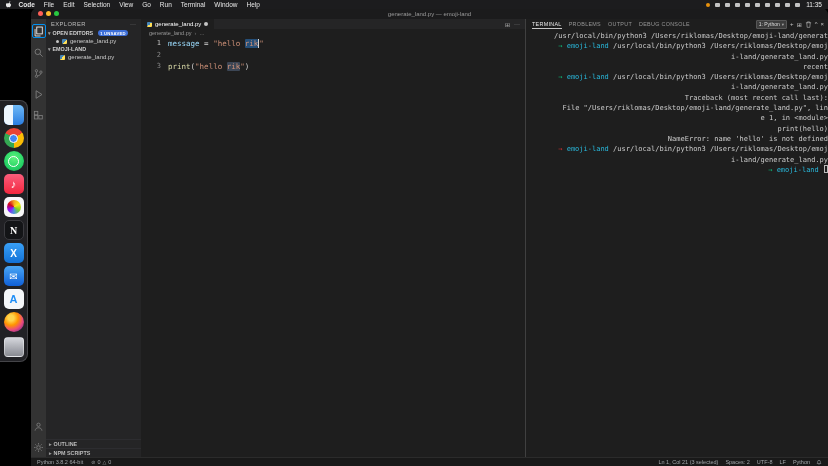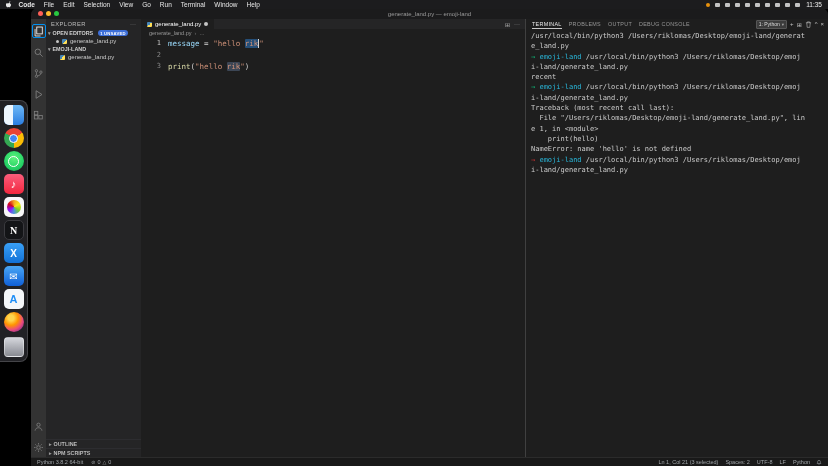--- a/index.html
+++ b/index.html
@@ -112,21 +112,21 @@
   .panel-header{height:10px;display:flex;align-items:center;padding:0 4px 0 6px;flex-shrink:0;}
   .panel-tabs{display:flex;align-items:center;gap:7px;height:100%;}
   .p-tab{font-size:5.4px;letter-spacing:.3px;color:#969696;height:100%;display:flex;align-items:center;white-space:nowrap;}
   .p-tab.active{color:#e7e7e7;box-shadow:inset 0 -1px 0 #c8c8c8;}
   .panel-controls{margin-left:auto;display:flex;align-items:center;gap:3px;}
   .shell-select{display:flex;align-items:center;gap:2px;background:#3c3c3c;border:1px solid #565656;border-radius:1px;
                 font-size:5px;color:#dddddd;padding:0 2px;height:7px;white-space:nowrap;}
   .shell-select .dd{font-size:4.5px;color:#aaaaaa;}
   .pc-icon{color:#c5c5c5;font-size:6px;display:flex;align-items:center;}
   .terminal{flex:1;overflow:hidden;padding:2px 0 0 5px;font-family:"DejaVu Sans Mono",monospace;
-            font-size:7px;line-height:10.3px;color:#cccccc;}
+            font-size:7px;line-height:10.3px;color:#cccccc;text-align:right;}
   .term-line{white-space:pre;height:10.3px;}
   .t-fg{color:#cccccc;} .t-green{color:#0dbc79;} .t-red{color:#cd3131;} .t-cyan{color:#29b8db;}
   .term-caret{display:inline-block;width:4px;height:8px;border:1px solid #bcbcbc;box-sizing:border-box;
               vertical-align:-1px;margin-left:1px;}
 
   
   .statusbar{height:8px;background:#191919;border-top:1px solid #2b2b2b;display:flex;align-items:center;
              padding:0 6px;flex-shrink:0;font-size:5.5px;color:#9fa4a8;}
   .sb-left{display:flex;align-items:center;gap:8px;}
   .sb-right{margin-left:auto;display:flex;align-items:center;gap:7px;}
@@ -327,33 +327,33 @@
             <svg width="7" height="7" viewBox="0 0 16 16" fill="none" stroke="#c5c5c5" stroke-width="1.3">
                 <path d="M2 4h12M5.5 4V2h5v2M4 4l1 10.5h6L12 4"></path>
               </svg>
           </span>
           <span class="pc-icon">^</span>
           <span class="pc-icon">×</span>
         </div>
       </div>
       <div class="terminal" id="terminal">
           <div class="term-line"><span class="t-fg">/usr/local/bin/python3 /Users/riklomas/Desktop/emoji-land/generat</span></div>
-          <div class="term-line"><span class="t-fg">e_land.py</span></div>
           <div class="term-line"><span class="t-green">→</span><span class="t-fg"> </span><span class="t-cyan">emoji-land</span><span class="t-fg"> /usr/local/bin/python3 /Users/riklomas/Desktop/emoj</span></div>
           <div class="term-line"><span class="t-fg">i-land/generate_land.py</span></div>
           <div class="term-line"><span class="t-fg">recent</span></div>
           <div class="term-line"><span class="t-green">→</span><span class="t-fg"> </span><span class="t-cyan">emoji-land</span><span class="t-fg"> /usr/local/bin/python3 /Users/riklomas/Desktop/emoj</span></div>
           <div class="term-line"><span class="t-fg">i-land/generate_land.py</span></div>
           <div class="term-line"><span class="t-fg">Traceback (most recent call last):</span></div>
           <div class="term-line"><span class="t-fg">  File "/Users/riklomas/Desktop/emoji-land/generate_land.py", lin</span></div>
           <div class="term-line"><span class="t-fg">e 1, in &lt;module&gt;</span></div>
           <div class="term-line"><span class="t-fg">    print(hello)</span></div>
           <div class="term-line"><span class="t-fg">NameError: name 'hello' is not defined</span></div>
           <div class="term-line"><span class="t-red">→</span><span class="t-fg"> </span><span class="t-cyan">emoji-land</span><span class="t-fg"> /usr/local/bin/python3 /Users/riklomas/Desktop/emoj</span></div>
           <div class="term-line"><span class="t-fg">i-land/generate_land.py</span></div>
+          <div class="term-line"><span class="t-green">→</span><span class="t-fg"> </span><span class="t-cyan">emoji-land</span><span class="t-fg"> </span><span class="term-caret"></span></div>
         </div>
     </div>
   </div>
 
   <div class="statusbar">
     <div class="sb-left">
       <span class="sb-item">Python 3.8.2 64-bit</span>
       <span class="sb-item">
         <span class="err-ic">⊘</span>
         <span>0</span>

